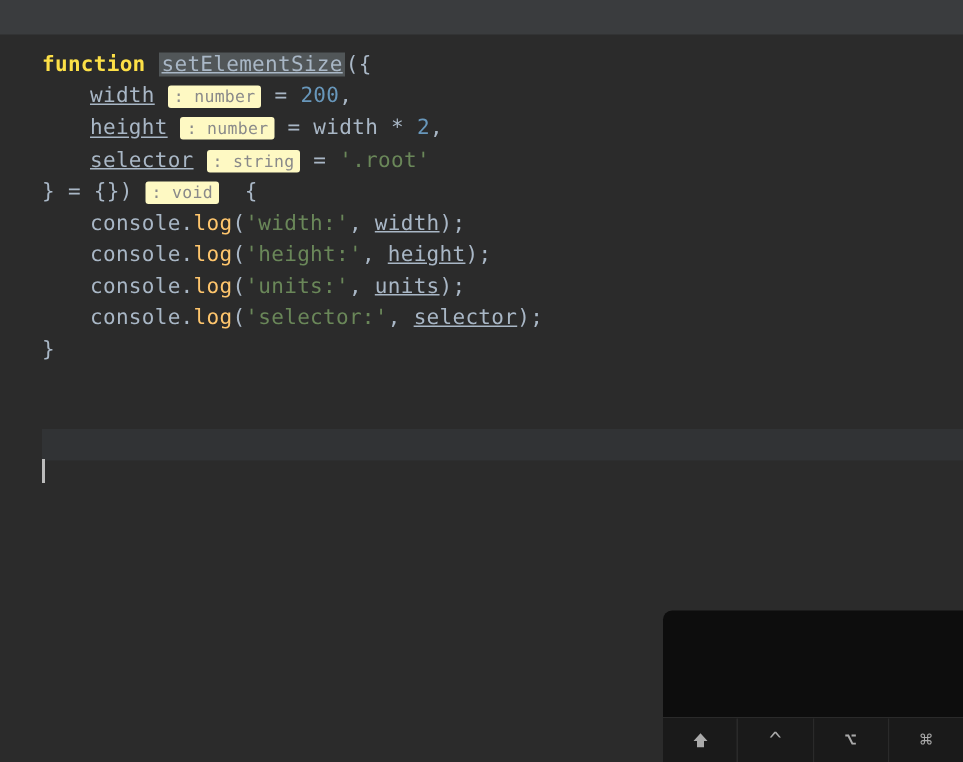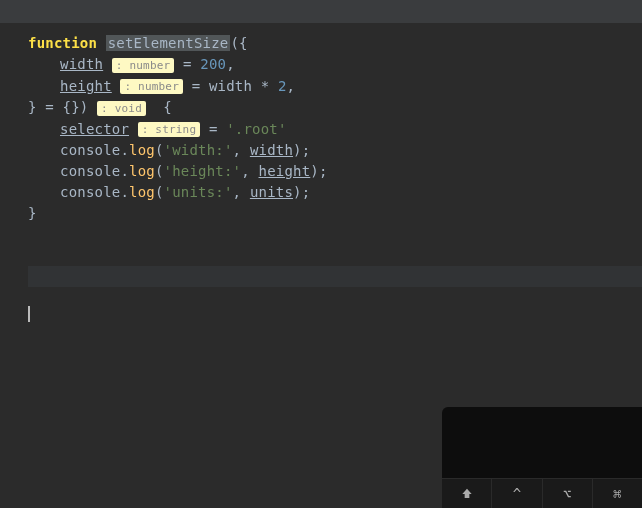--- a/index.html
+++ b/index.html
@@ -28,21 +28,21 @@
     left: 4px;
     top: 10px;
     color: #4a4a4a;
     font-size: 12px;
     line-height: 21px;
     white-space: pre;
   }
   .line { white-space: pre; }
   .i1 { padding-left: 32px; }
   .tok-kw { color: #fde047; font-weight: bold; }
-  .tok-fn { color: #a9b7c6; background: #515658; padding: 0 2px; }
+  .tok-fn { color: #a9b7c6; text-decoration: underline; background: #515658; padding: 0 2px; }
   .tok-param { color: #a9b7c6; text-decoration: underline; }
   .tok-typehint {
     background: #fef9c3;
     color: #8a8a8a;
     font-size: 11px;
     padding: 1px 4px;
     border-radius: 2px;
     vertical-align: middle;
   }
   .tok-op { color: #a9b7c6; }
@@ -107,30 +107,31 @@
  
   </div>
 
   <div class="line"><span class="tok-kw">function</span> <span class="tok-fn">setElementSize</span><span class="tok-brace">({</span></div>
 
   <div class="line i1"><span class="tok-param">width</span> <span class="tok-typehint">: number</span><span class="tok-op"> = </span><span class="tok-num">200</span><span class="tok-op">,</span></div>
 
   <div class="line i1"><span class="tok-param">height</span> <span class="tok-typehint">: number</span><span class="tok-op"> = </span><span class="tok-id">width</span><span class="tok-op"> * </span><span class="tok-num">2</span><span class="tok-op">,</span></div>
 
 
+  <div class="line i1"><span class="tok-param">selector</span> <span class="tok-typehint">: string</span><span class="tok-op"> = </span><span class="tok-str">'.root'</span></div>
+
   <div class="line"><span class="tok-brace">} = {})</span> <span class="tok-typehint">: void</span><span class="tok-brace">  {</span></div>
-
-  <div class="line i1"><span class="tok-param">selector</span> <span class="tok-typehint">: string</span><span class="tok-op"> = </span><span class="tok-str">'.root'</span></div>
 
   <div class="line i1"><span class="tok-id">console</span><span class="tok-dot">.</span><span class="tok-method">log</span><span class="tok-brace">(</span><span class="tok-str">'width:'</span><span>, </span><span class="tok-ref">width</span><span class="tok-brace">)</span><span>;</span></div>
 
   <div class="line i1"><span class="tok-id">console</span><span class="tok-dot">.</span><span class="tok-method">log</span><span class="tok-brace">(</span><span class="tok-str">'height:'</span><span>, </span><span class="tok-ref">height</span><span class="tok-brace">)</span><span>;</span></div>
 
   <div class="line i1"><span class="tok-id">console</span><span class="tok-dot">.</span><span class="tok-method">log</span><span class="tok-brace">(</span><span class="tok-str">'units:'</span><span>, </span><span class="tok-ref">units</span><span class="tok-brace">)</span><span>;</span></div>
 
+  <div class="line i1"><span class="tok-id">console</span><span class="tok-dot">.</span><span class="tok-method">log</span><span class="tok-brace">(</span><span class="tok-str">'selector:'</span><span>, </span><span class="tok-ref">selector</span><span class="tok-brace">)</span><span>;</span></div>
 
   <div class="line"><span class="tok-brace">}</span></div>
 
   <div class="end-line"></div>
   <div class="caret"></div>
 </div>
 
 <div class="panel">
   <div class="panel-body"></div>
   <div class="panel-toolbar">

